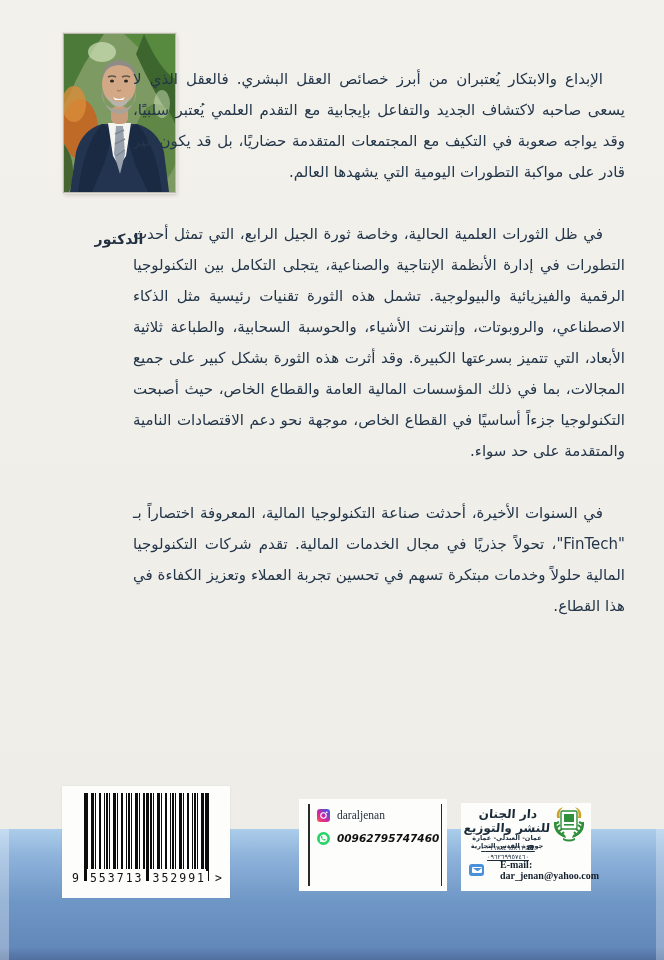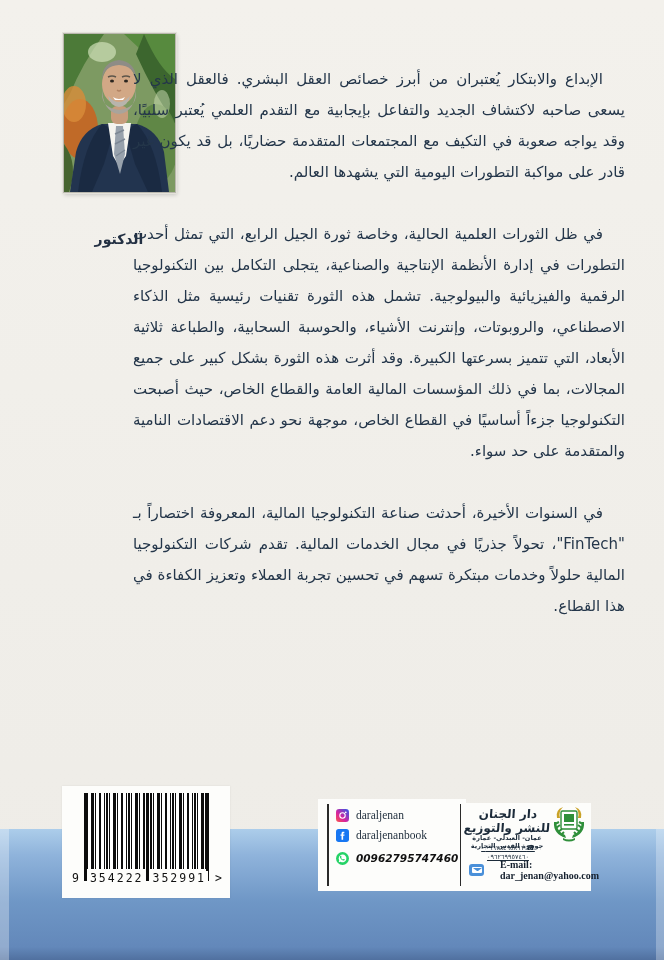--- a/index.html
+++ b/index.html
@@ -36,21 +36,21 @@
       #0c0c0c 0 2px,#fff 2px 3px,#0c0c0c 3px 4px,#fff 4px 7px,
       #0c0c0c 7px 10px,#fff 10px 11px,#0c0c0c 11px 12px,#fff 12px 15px,
       #0c0c0c 15px 17px,#fff 17px 20px,#0c0c0c 20px 21px,#fff 21px 22px);}
   .guard{position:absolute;top:7px;width:3px;height:88px;background:#0c0c0c;}
   .guard.g1{left:22px}.guard.g2{left:84px}.guard.g3{left:144px}
   .isbn-row{position:absolute;left:8px;top:84px;width:156px;height:16px;
     font-family:"DejaVu Sans Mono",monospace;font-size:11.5px;color:#111;
     display:flex;justify-content:space-between;align-items:center;background:transparent;}
   .isbn-row span{background:#fdfdfb;padding:0 2px;letter-spacing:2px;}
   
-  .social-box{position:absolute;left:299px;top:799px;width:148px;height:92px;background:#fdfdfb;margin-left:19px;}
+  .social-box{position:absolute;left:299px;top:799px;width:148px;height:92px;background:#fdfdfb;}
   .social-box .vline{position:absolute;top:5px;bottom:5px;width:1.5px;background:#2a2a2a;}
   .social-box .vl-l{left:9px}.social-box .vl-r{right:5px}
   .social-rows{position:absolute;left:18px;top:6px;right:12px;}
   .srow{display:flex;align-items:center;gap:7px;height:20px;
     font-family:"Liberation Serif",serif;font-size:11.5px;color:#1c2b3a;}
   .srow.last{margin-top:3px;font-weight:bold;font-family:"DejaVu Sans",sans-serif;font-size:10.5px;color:#111;font-style:italic;}
   .sicon{width:13px;height:13px;flex:0 0 13px;display:block;}
   
   .pub-box{position:absolute;left:461px;top:803px;width:130px;height:88px;background:#fdfdfb;}
   .pub-name{position:absolute;right:40px;left:3px;top:4px;height:28px;direction:rtl;
@@ -128,21 +128,21 @@
     <div class="edge-r"></div>
   </div>
 
   <div class="barcode-box">
     <div class="bars"></div>
     <div class="guard g1"></div>
     <div class="guard g2"></div>
     <div class="guard g3"></div>
     <div class="isbn-row">
       <span>9</span>
-      <span>354222</span>
+      <span>553713</span>
       <span>352991</span>
       <span>&gt;</span>
     </div>
   </div>
 
   <div class="social-box">
     <div class="vline vl-l"></div>
     <div class="vline vl-r"></div>
     <div class="social-rows">
       <div class="srow">
@@ -153,27 +153,20 @@
                 <stop offset=".4" stop-color="#d6249f"></stop>
                 <stop offset="1" stop-color="#285AEB"></stop>
           </linearGradient>
             </defs>
           <rect width="24" height="24" rx="6" fill="url(#ig)"></rect>
           <circle cx="12" cy="12" r="5" fill="none" stroke="#fff" stroke-width="2"></circle>
           <circle cx="18" cy="6" r="1.6" fill="#fff"></circle>
         </svg>
         <span>daraljenan</span>
       </div>
-      <div class="srow">
-        <svg class="sicon" viewBox="0 0 24 24">
-          <rect width="24" height="24" rx="5" fill="#1877f2"></rect>
-          <path d="M15.5 12.6h-2.3V20h-3v-7.4H8.3V10h1.9V8.4c0-2 .8-3.2 3.1-3.2h2.1v2.6h-1.3c-.9 0-1 .4-1 1V10h2.6z" fill="#fff"></path>
-        </svg>
-        <span>daraljenanbook</span>
-      </div>
       <div class="srow last">
         <svg class="sicon" viewBox="0 0 24 24">
           <circle cx="12" cy="12" r="12" fill="#25d366"></circle>
           <path d="M12 4.8a7.1 7.1 0 0 0-6.1 10.7L5 19l3.6-.9A7.1 7.1 0 1 0 12 4.8zm4 9.8c-.2.5-1 .9-1.4 1-.4 0-.8.2-2.7-.6-2.3-1-3.7-3.3-3.8-3.5-.1-.2-.9-1.2-.9-2.3 0-1.1.6-1.6.8-1.8.2-.2.4-.3.6-.3h.4c.1 0 .3-.1.5.4l.7 1.7c.1.1.1.3 0 .4l-.3.4-.4.4c-.1.1-.2.3-.1.5.1.2.6 1 1.3 1.7.9.8 1.7 1.1 1.9 1.2.2.1.4.1.5-.1l.6-.8c.2-.2.3-.2.5-.1l1.6.8c.2.1.4.2.4.3 0 .1 0 .5-.2.7z" fill="#fff"></path>
         </svg>
         <span>00962795747460</span>
       </div>
     </div>
   </div>
 

